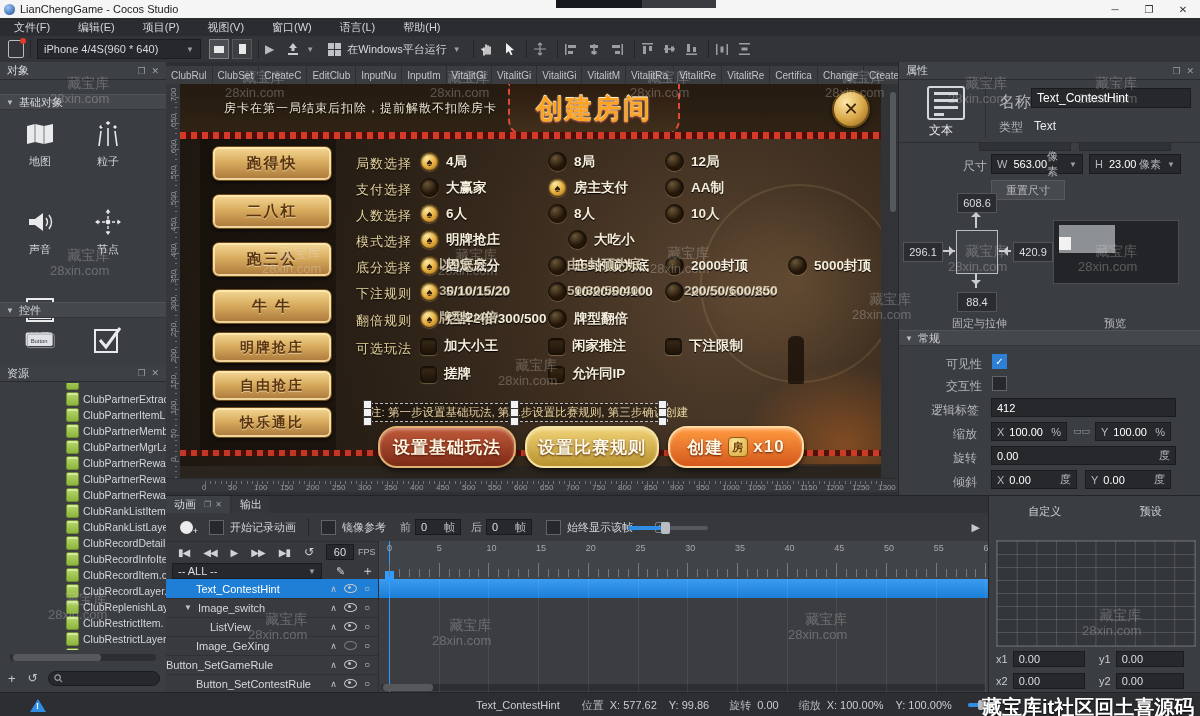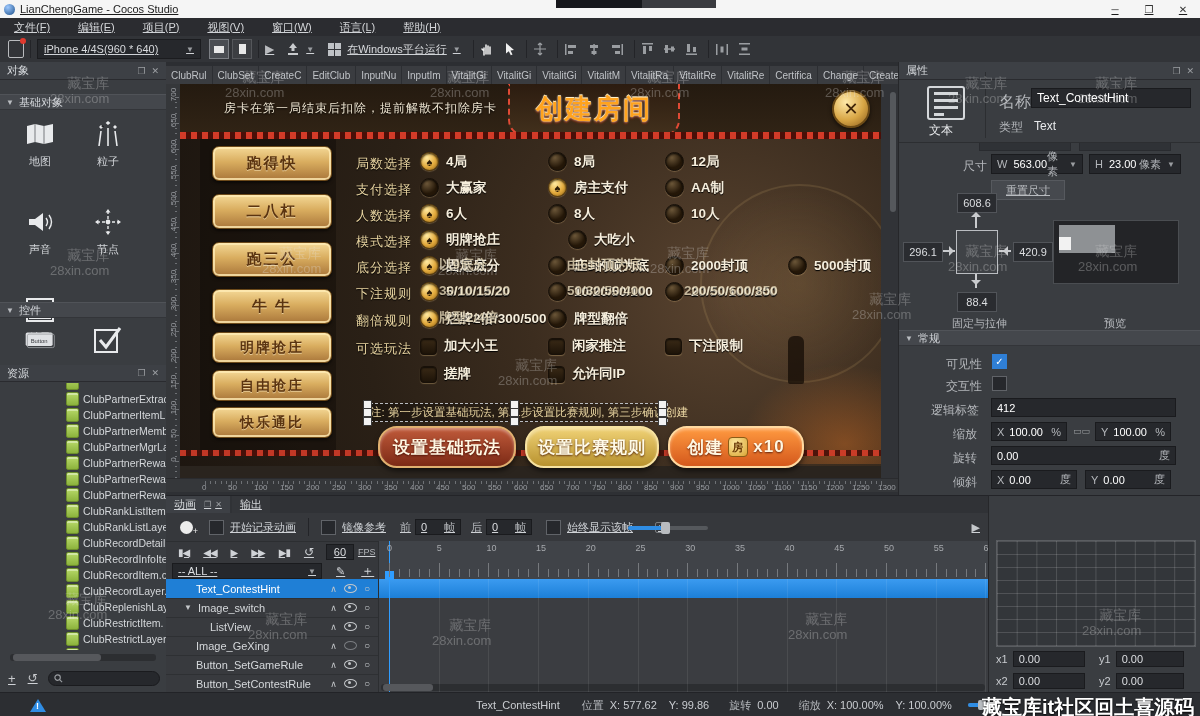--- a/index.html
+++ b/index.html
@@ -1,21 +1,21 @@
 <!DOCTYPE html>
 <html><head>
 <meta charset="utf-8">
 <style>
   html,body{margin:0;padding:0;background:#232428;}
   #app{position:relative;width:1200px;height:716px;overflow:hidden;
        font-family:"Liberation Sans","DejaVu Sans",sans-serif;
        background:#35373b;color:#cfd2d6;font-size:11px;
        -webkit-font-smoothing:antialiased;}
   .abs{position:absolute;}
-  .flex{display:flex;align-items:center;text-decoration:underline;}
+  .flex{display:flex;align-items:center;}
   
   #titlebar{left:0;top:0;width:1200px;height:18px;background:#f5f5f5;color:#1a1a1a;font-size:11px;}
   #titlebar .tico{width:11px;height:11px;border-radius:50%;background:radial-gradient(circle at 35% 30%,#9ec9ff,#1b4f8a);margin:0 5px 0 4px;}
   .wctl{width:34px;text-align:center;color:#333;font-size:10px;}
   .tb-artifact{top:0;height:8px;background:#17181c;}
   #menubar{left:0;top:18px;width:1200px;height:18px;background:#2b2c30;border-bottom:1px solid #222327;}
   .menu-item{padding:0 14px;height:18px;display:flex;align-items:center;color:#d4d6d9;font-size:11px;}
   #toolbar{left:0;top:36px;width:1200px;height:26px;background:#323438;border-bottom:1px solid #232428;}
   .tbtn{height:20px;display:flex;align-items:center;justify-content:center;color:#c9cbce;}
   .tsep{width:1px;height:18px;background:#232428;margin:0 6px;}
@@ -1078,21 +1078,21 @@
         </div>
         <div class="trackrow" style="top: 57px;">
           <span style="margin-left: 30px;">Image_GeXing</span>
           <span class="tricons">
             <span>∧</span>
             <span class="eye off"></span>
             <span style="font-size: 10px;">○</span>
           </span>
         </div>
         <div class="trackrow" style="top: 76px;">
-          <span style="margin-left: 30px;">Button_SetGameRule</span>
+          <span style="">Button_SetGameRule</span>
           <span class="tricons">
             <span>∧</span>
             <span class="eye"></span>
             <span style="font-size: 10px;">○</span>
           </span>
         </div>
         <div class="trackrow" style="top: 95px;">
           <span style="margin-left: 30px;">Button_SetContestRule</span>
           <span class="tricons">
             <span>∧</span>
@@ -1192,20 +1192,24 @@
         <span class="tltick" style="left: 566.64px; top: 28px; height: 8px;"></span>
         <span class="tltick" style="left: 576.58px; top: 28px; height: 8px;"></span>
         <span class="tltick" style="left: 586.52px; top: 28px; height: 8px;"></span>
         <span class="tltick" style="left: 596.46px; top: 28px; height: 8px;"></span>
         <span class="tltick" style="left: 606.4px; top: 22px; height: 14px;"></span>
         <span class="gline" style="left: 606.4px; top: 38px;"></span>
       </div>
   </div>
 
   <div id="curvepanel" class="abs">
+    <div class="flex" style="height:30px;justify-content:space-around;">
+      <span>自定义</span>
+      <span>预设</span>
+    </div>
     <div id="curvegrid"></div>
     <div id="curvefields">
         <div class="cfield" style="left: 7px; top: 155px;">
           <span style="margin-right: 5px;">x1</span>
           <span class="inp" style="width: 72px; height: 16px;">0.00</span>
         </div>
         <div class="cfield" style="left: 110px; top: 155px;">
           <span style="margin-right: 5px;">y1</span>
           <span class="inp" style="width: 68px; height: 16px;">0.00</span>
         </div>

